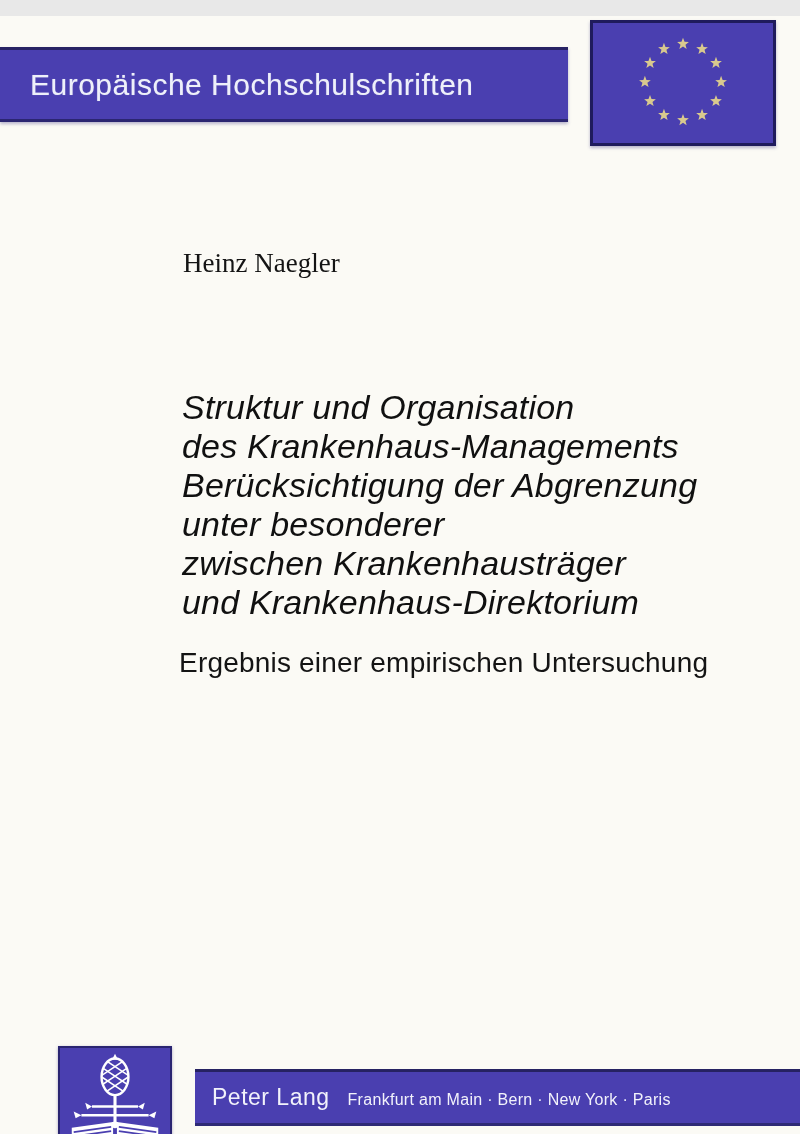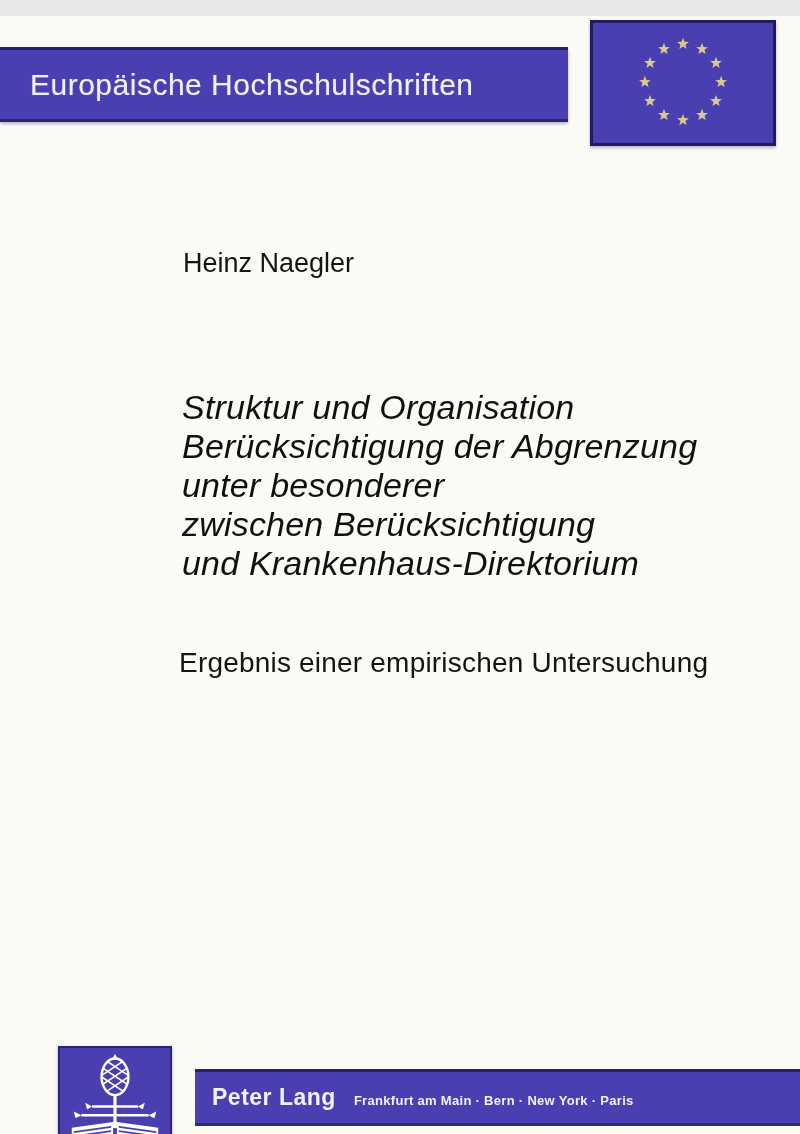--- a/index.html
+++ b/index.html
@@ -47,20 +47,21 @@
     box-shadow: 0 2px 3px rgba(60,55,130,0.35);
   }
   .eu-emblem svg { display: block; width: 100%; height: 100%; }
 
   
   .author {
     position: absolute;
     left: 183px; top: 232px;
     font-size: 27px;
     color: #141414;
+    font-family: Liberation Serif, serif;
   }
   .book-title {
     position: absolute;
     left: 182px; top: 372px;
     font-size: 34px;
     line-height: 39px;
     color: #101010;
     letter-spacing: 0.2px;
     white-space: nowrap;
     font-style: italic;
@@ -97,26 +98,26 @@
     display: flex;
     align-items: center;
   }
   .pubtext {
     padding-left: 17px;
     white-space: nowrap;
     color: #f2f2fb;
   }
   .pub-name {
     font-size: 23px;
-    font-weight: bold;
+    font-weight: normal;
     letter-spacing: 0.5px;
   }
   .pub-cities {
-    font-size: 13px;
-    font-weight: bold;
+    font-size: 16px;
+    font-weight: normal;
     letter-spacing: 0.3px;
     margin-left: 18px;
   }
 </style>
 </head>
 <body>
 
 <div class="page">
 
   <div class="series-band">
@@ -139,23 +140,24 @@
           <polygon points="58.36,35.50 59.96,39.79 64.54,39.99 60.96,42.84 62.18,47.26 58.36,44.73 54.54,47.26 55.76,42.84 52.18,39.99 56.75,39.79"></polygon>
           <polygon points="73.00,20.86 74.60,25.15 79.18,25.35 75.60,28.20 76.82,32.62 73.00,30.09 69.18,32.62 70.40,28.20 66.82,25.35 71.40,25.15"></polygon>
         </g>
     </svg>
   </div>
 
   <div class="author">Heinz Naegler</div>
 
   <div class="book-title">
     <div>Struktur und Organisation</div>
+    <div>des Krankenhaus-Managements</div>
     <div>Berücksichtigung der Abgrenzung</div>
     <div>unter besonderer</div>
-    <div>zwischen Berücksichtigung</div>
+    <div>zwischen Krankenhausträger</div>
     <div>und Krankenhaus-Direktorium</div>
   </div>
 
   <div class="subtitle">Ergebnis einer empirischen Untersuchung</div>
 
   <div class="logo-square">
     <svg viewBox="0 0 114 102" xmlns="http://www.w3.org/2000/svg">
       <defs>
         <clipPath id="coneclip">
             <ellipse cx="57" cy="30" rx="14" ry="19"></ellipse>

